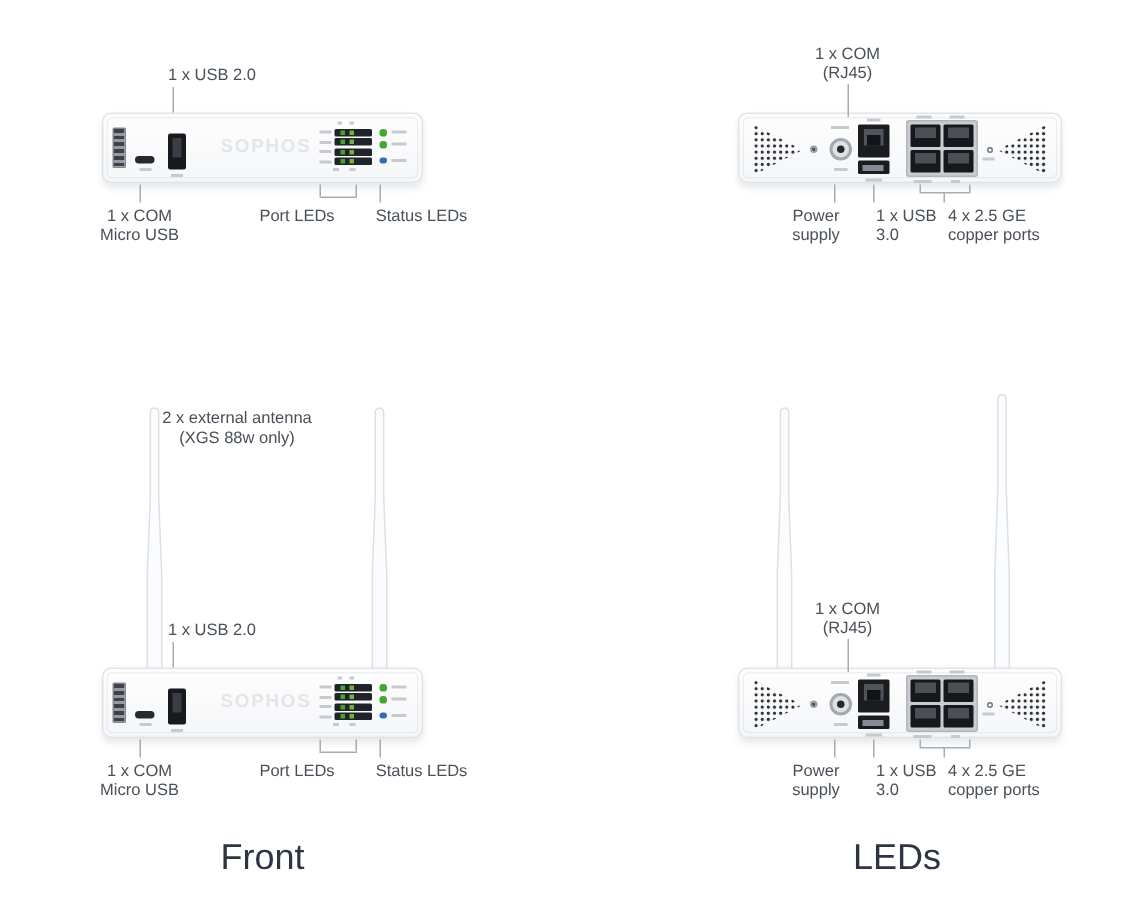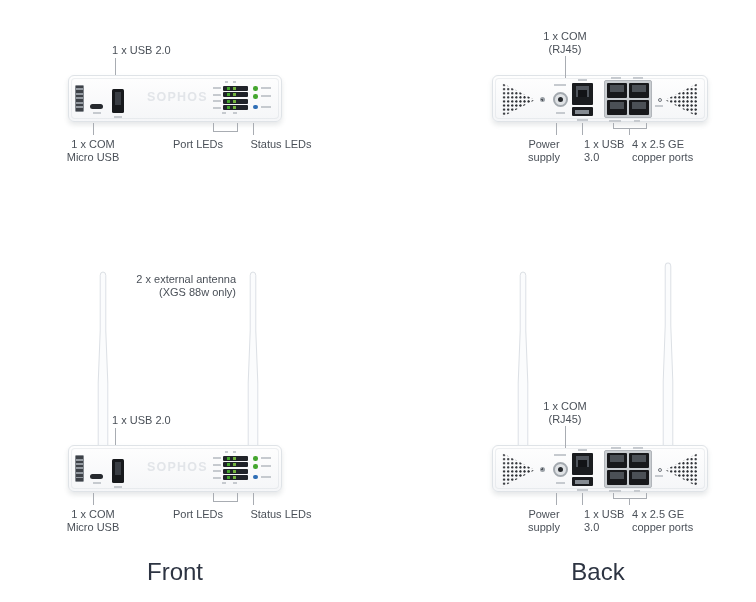--- a/index.html
+++ b/index.html
@@ -241,21 +241,21 @@
     </div>
   </div>
 
   <div>
     <svg class="antenna" style="left:97px; top:271px;" width="12" height="178" viewBox="0 0 12 178" preserveAspectRatio="none">
       <path d="M3.2,60 L3.2,4.5 Q3.2,1 6,1 Q8.8,1 8.8,4.5 L8.8,60 L10.8,112 L10.8,177 L1.2,177 L1.2,112 Z" fill="#fbfcfd" stroke="#dce0e5" stroke-width="1"></path>
     </svg>
     <svg class="antenna" style="left:247px; top:271px;" width="12" height="178" viewBox="0 0 12 178" preserveAspectRatio="none">
       <path d="M3.2,60 L3.2,4.5 Q3.2,1 6,1 Q8.8,1 8.8,4.5 L8.8,60 L10.8,112 L10.8,177 L1.2,177 L1.2,112 Z" fill="#fbfcfd" stroke="#dce0e5" stroke-width="1"></path>
     </svg>
-    <div class="lbl center" style="left:112px; top:273px; width:124px;text-align:right;">
+    <div class="lbl center" style="left:96px; top:273px; width:124px;">
       <span>2 x external antenna</span>
         <span>(XGS 88w only)</span>
     </div>
 
     <div class="lbl" style="left:112px; top:414px;">1 x USB 2.0</div>
     <div class="leader" style="left:115px; top:428px; height:17px;"></div>
 
     <div class="device front-device" style="left:68px; top:445px;">
       <div class="face"></div>
       <div class="strip"></div>
@@ -393,15 +393,15 @@
     <div class="leader" style="left:646px; top:493px; height:5px;"></div>
     <div class="hline" style="left:613px; top:498px; width:34px;"></div>
     <div class="leader" style="left:629px; top:498px; height:7px;"></div>
     <div class="lbl" style="left:632px; top:508px; width:80px;">
       <span>4 x 2.5 GE</span>
         <span>copper ports</span>
     </div>
   </div>
 
   <div class="caption center" style="left:125px; top:558px; width:100px; text-align:center;">Front</div>
-  <div class="caption center" style="left:548px; top:558px; width:100px; text-align:center;">Back</div>
+  <div class="caption center" style="left:548px; top:558px; width:100px; text-align:center;">LEDs</div>
 
 </div>
 
 </body></html>

